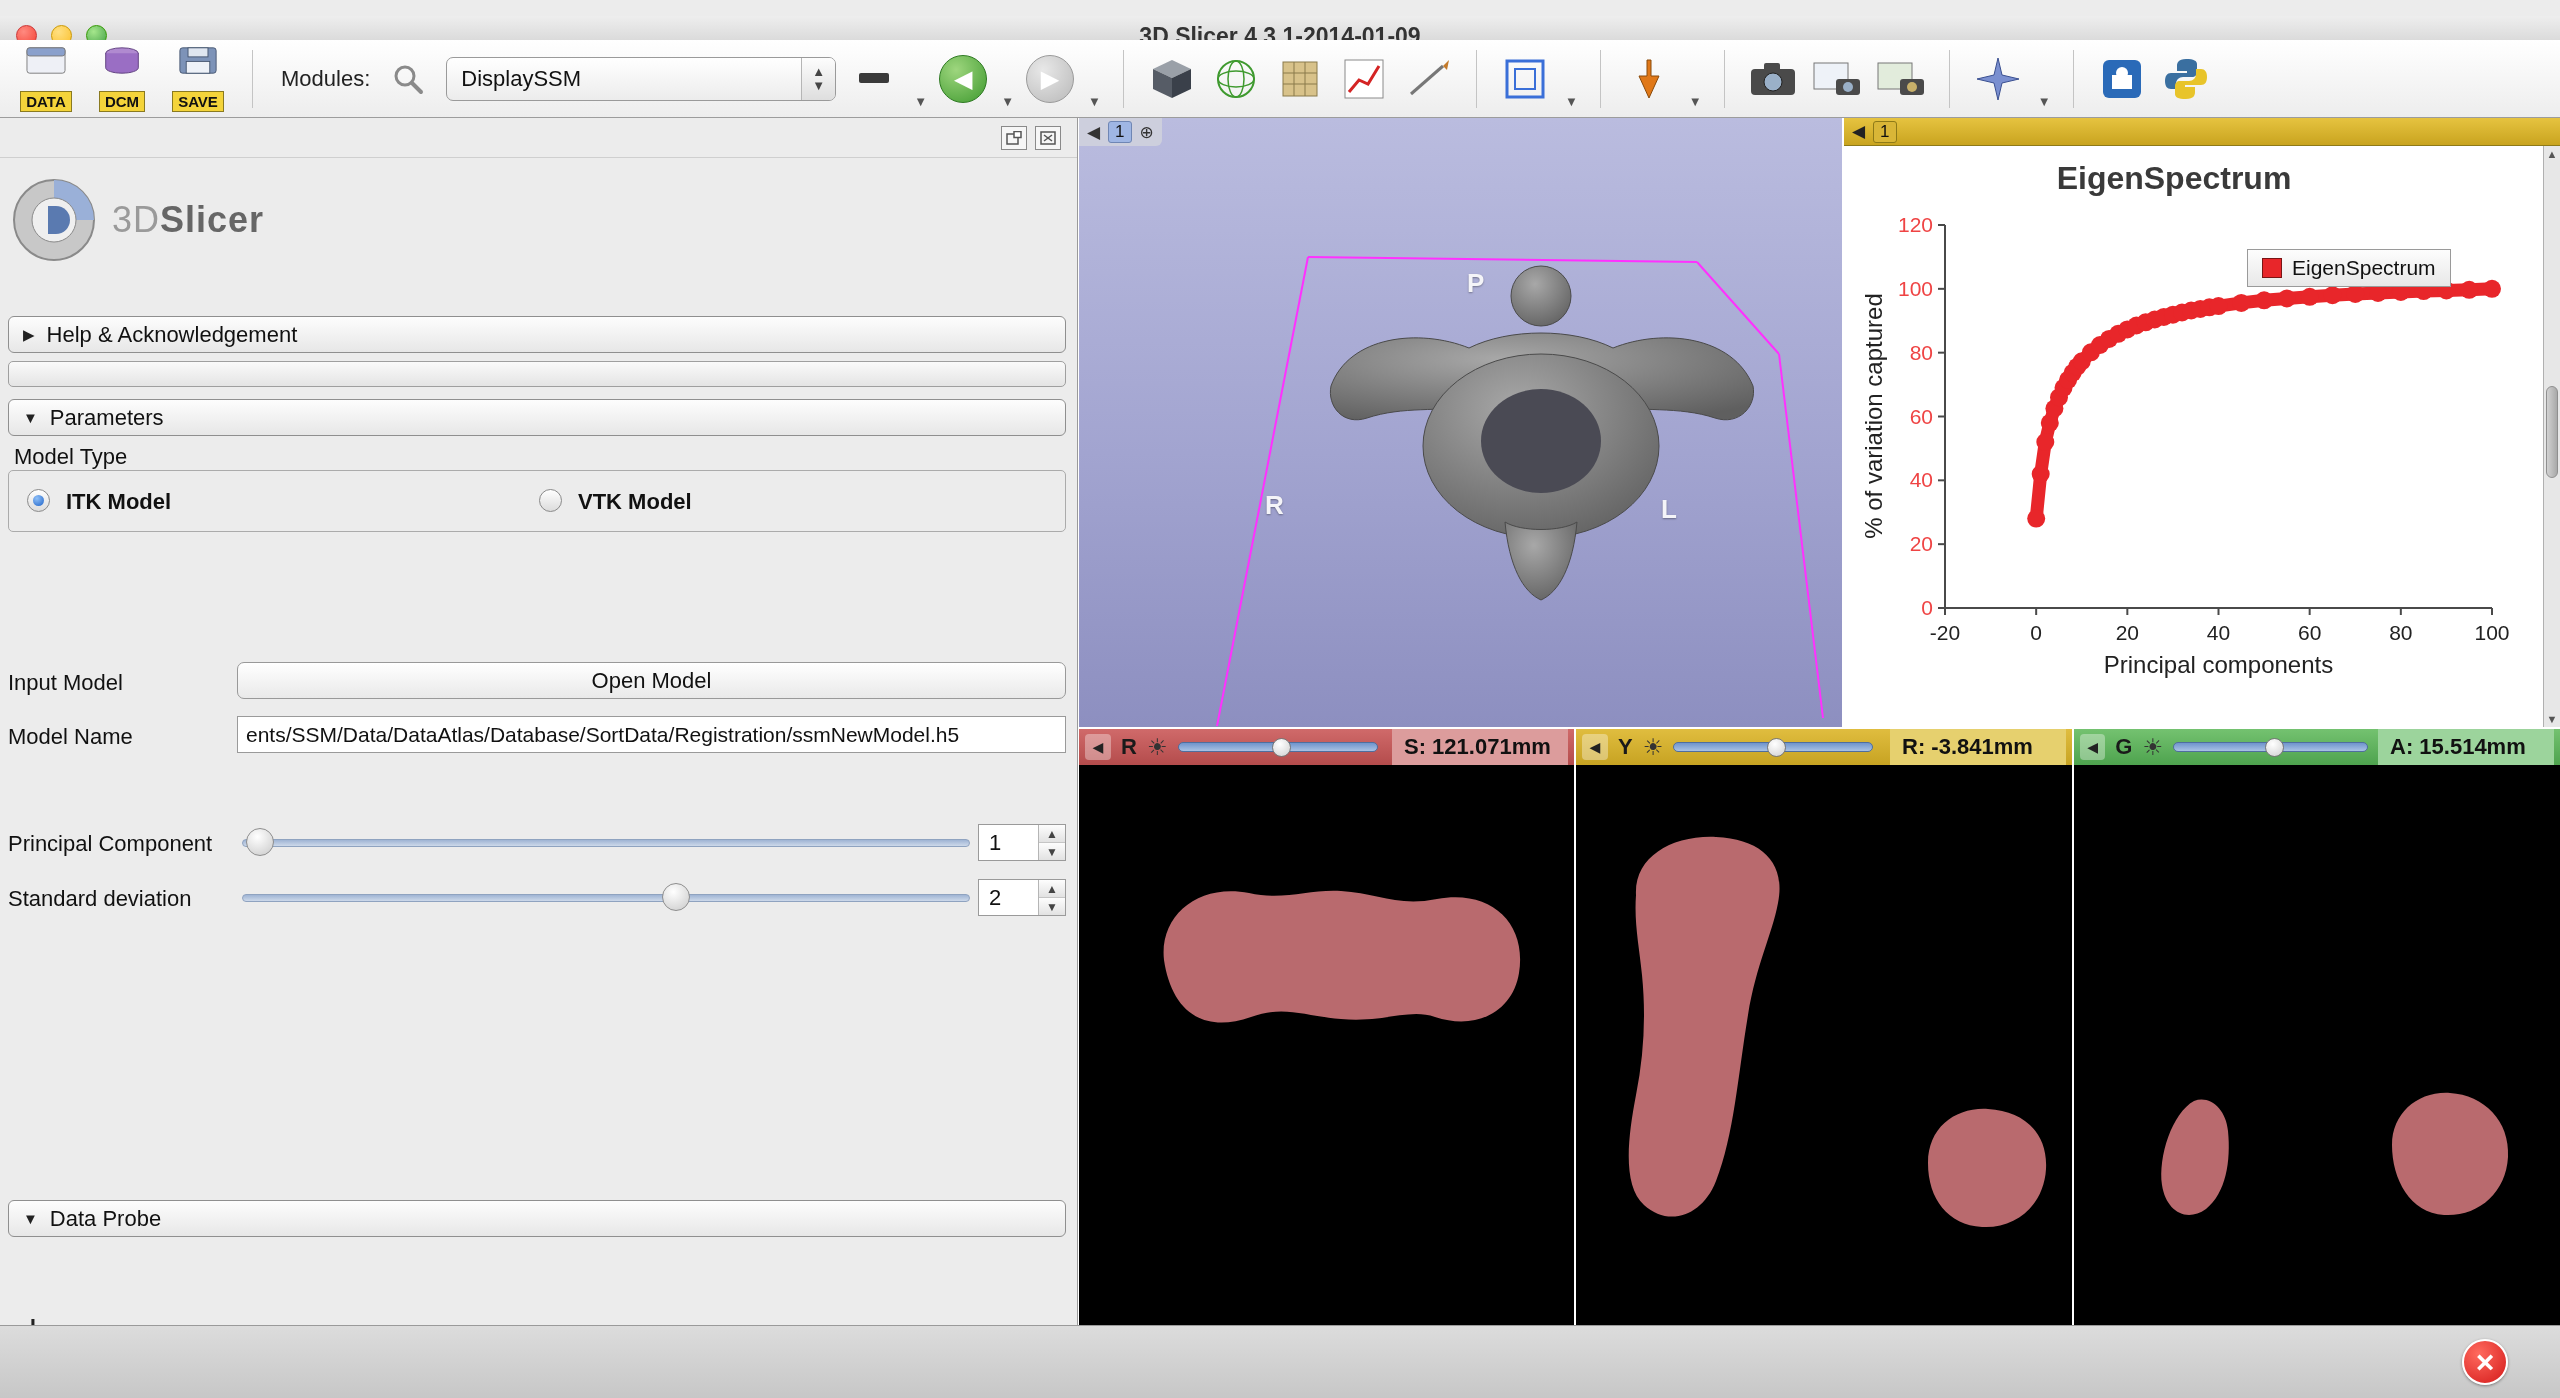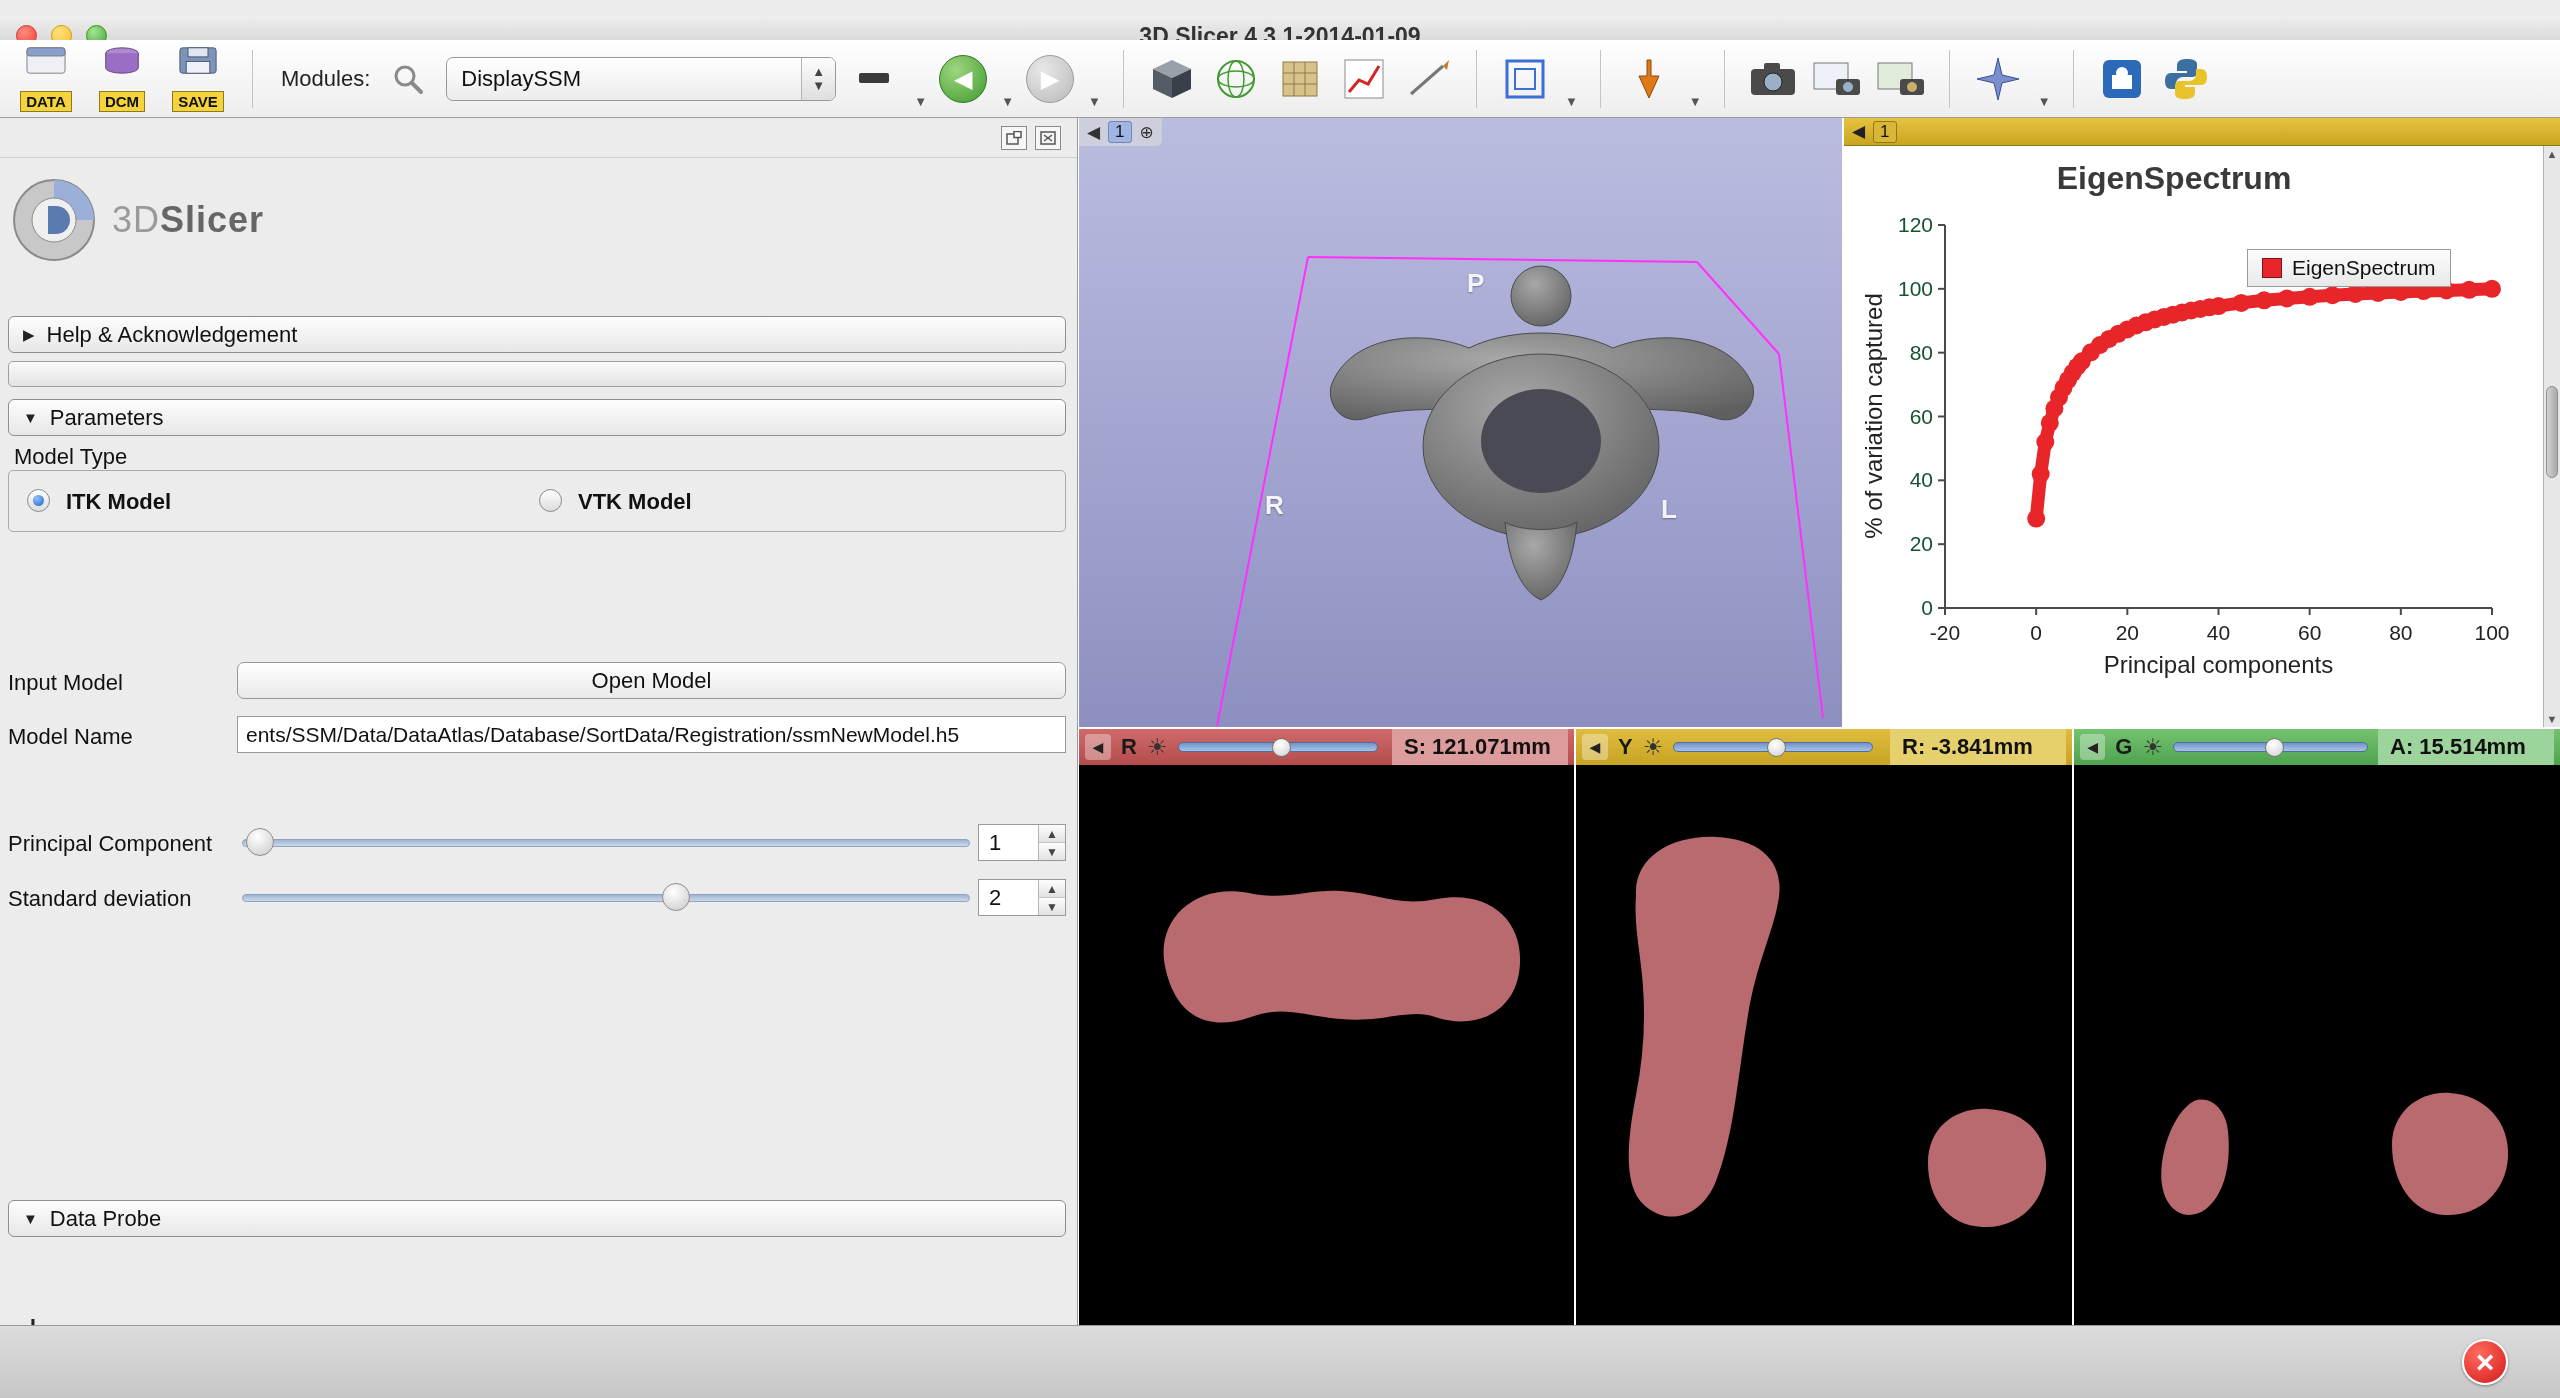--- a/index.html
+++ b/index.html
@@ -102,21 +102,21 @@
   .chart-pane { position:absolute; left:765px; top:0; width:716px; height:609px; background:#fff; }
   .chart-head { position:absolute; left:0; top:0; width:716px; height:28px;
     background:linear-gradient(#e6c340,#c9a41f); border-bottom:1px solid #8e7a18;
     display:flex; align-items:center; gap:8px; padding:0 8px; font-size:17px; color:#222; }
   .chart-head .pane-chip { background:#d9b637; border-color:#8e7a18; }
   .chart-body { position:absolute; left:0; top:28px; width:699px; height:581px; background:#fff; }
   .chart-title { position:absolute; left:0; top:14px; width:660px; text-align:center; font-size:32px; font-weight:bold; color:#3a3a3a; }
   .plotwrap { position:absolute; left:101px; top:79px; width:547px; height:383px; }
   .plotwrap svg { overflow:visible; }
   .xtick { position:absolute; top:396px; transform:translateX(-50%); font-size:21px; color:#222; }
-  .ytick { position:absolute; left:-60px; width:48px; text-align:right; transform:translateY(-50%); font-size:21px; color:#14532d; }
+  .ytick { position:absolute; left:-60px; width:48px; text-align:right; transform:translateY(-50%); font-size:21px; color:#ef4444; }
   .xaxis-label { position:absolute; left:101px; top:505px; width:547px; text-align:center; font-size:24px; color:#222; }
   .yaxis-label { position:absolute; left:30px; top:270px; transform:translate(-50%,-50%) rotate(-90deg); white-space:nowrap;
     font-size:24px; color:#222; }
   .legend { position:absolute; left:403px; top:103px; height:38px; border:1px solid #9a9a9a;
     background:linear-gradient(#fdfdfd,#e8e8e8); display:flex; align-items:center; gap:10px; padding:0 14px; font-size:21px; color:#111; }
   .legend .swatch { width:20px; height:20px; border:1px solid #7a1515; }
   .vscroll { position:absolute; right:0; top:28px; width:17px; height:581px; background:#e7e7e7; border-left:1px solid #b0b0b0;
     font-size:11px; color:#555; }
   .vscroll .up { position:absolute; top:2px; left:0; width:16px; text-align:center; }
   .vscroll .down { position:absolute; bottom:2px; left:0; width:16px; text-align:center; }

